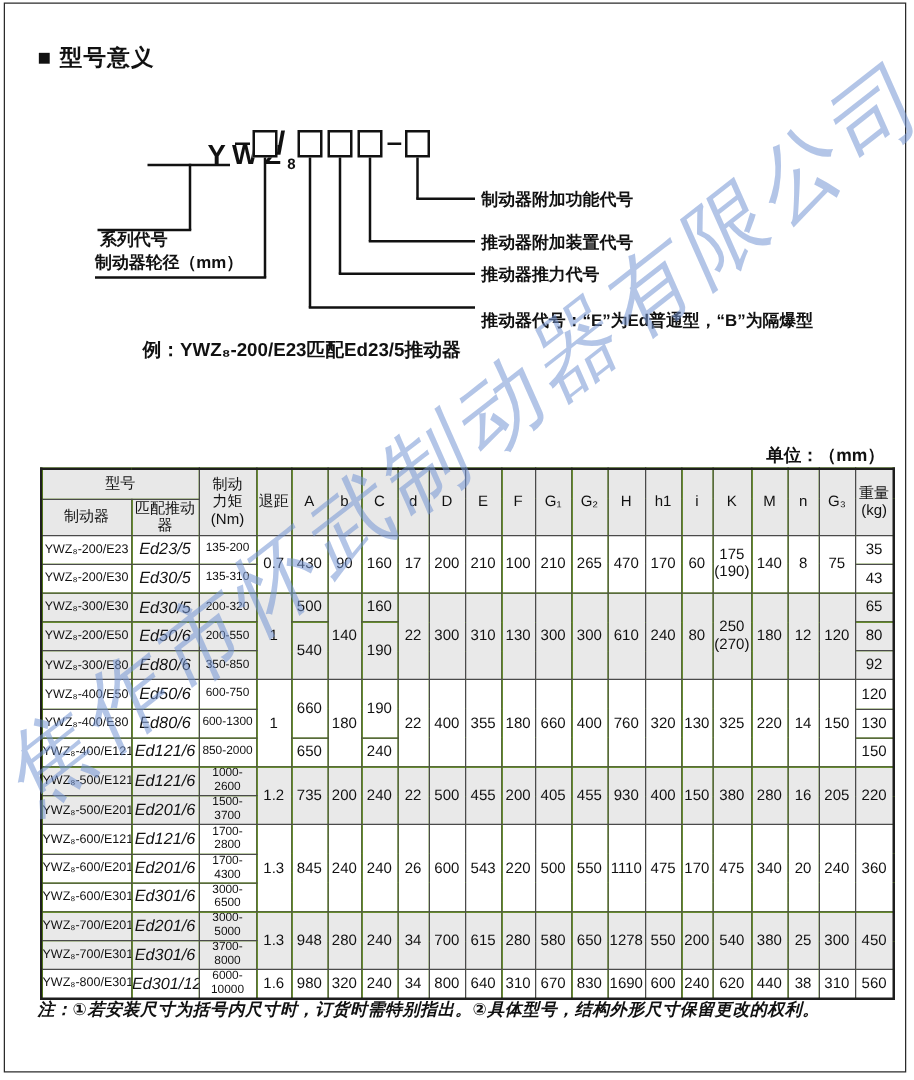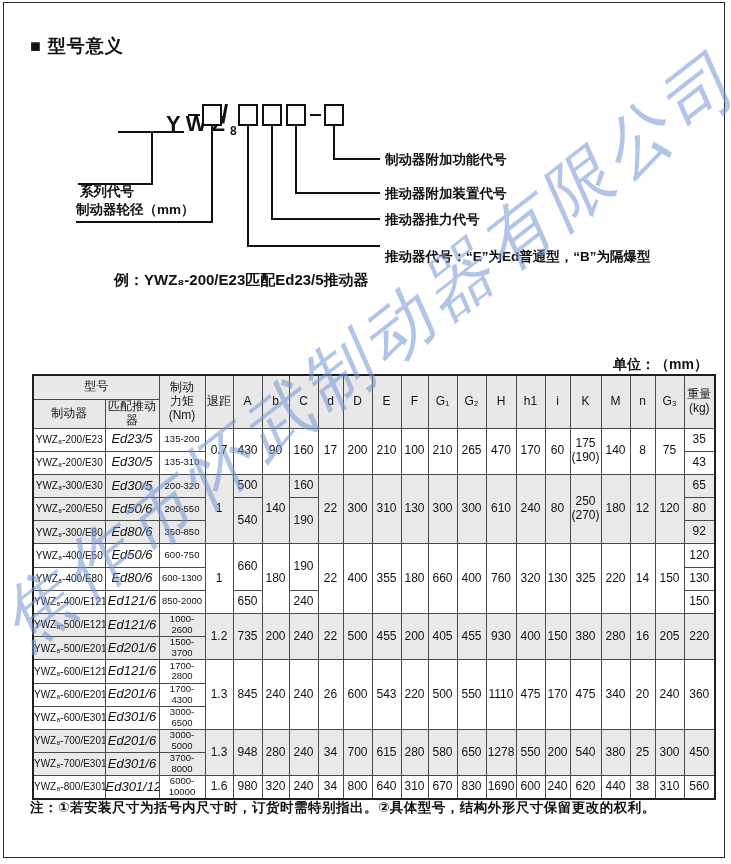--- a/index.html
+++ b/index.html
@@ -38,21 +38,21 @@
   table.spec thead tr:nth-child(1) { height:24px; }
   table.spec thead tr:nth-child(2) { height:29px; }
   table.spec tbody tr { height:23.2px; }
   table.spec tbody td { background:#fff; }
   table.spec tbody tr.shade td { background:#e9e9e9; }
   table.spec tbody td:nth-child(1) { font-size:10px; }
   table.spec tbody td:nth-child(2) { font-size:13px;font-style:italic; }
   table.spec tbody td:nth-child(3) { font-size:9.5px; }
   th.small { font-size:10.5px; }
 
-  .note { position:absolute; left:30px; top:799px; font-size:13.5px; font-weight:bold; letter-spacing:0.5px; }
+  .note { position:absolute; left:30px; top:799px; font-size:13.5px; font-weight:bold; letter-spacing:0.5px;font-style:italic; }
 </style>
 </head>
 <body>
 
 <div class="page">
   <div class="frame"></div>
 
   <div class="watermark">焦作市怀武制动器有限公司</div>
 
   <div class="sec-title" style="left:30px; top:34px;">■ 型号意义</div>

